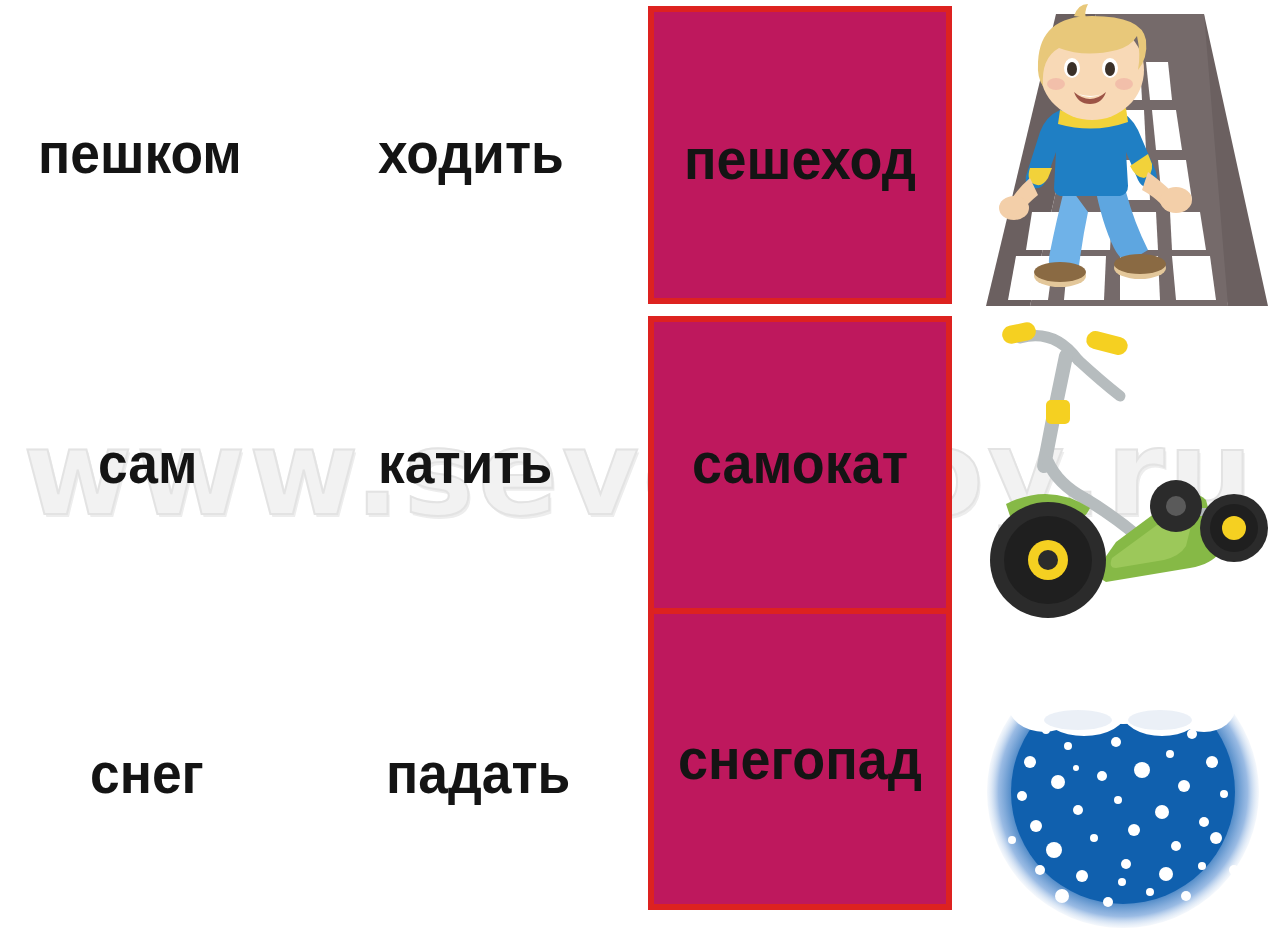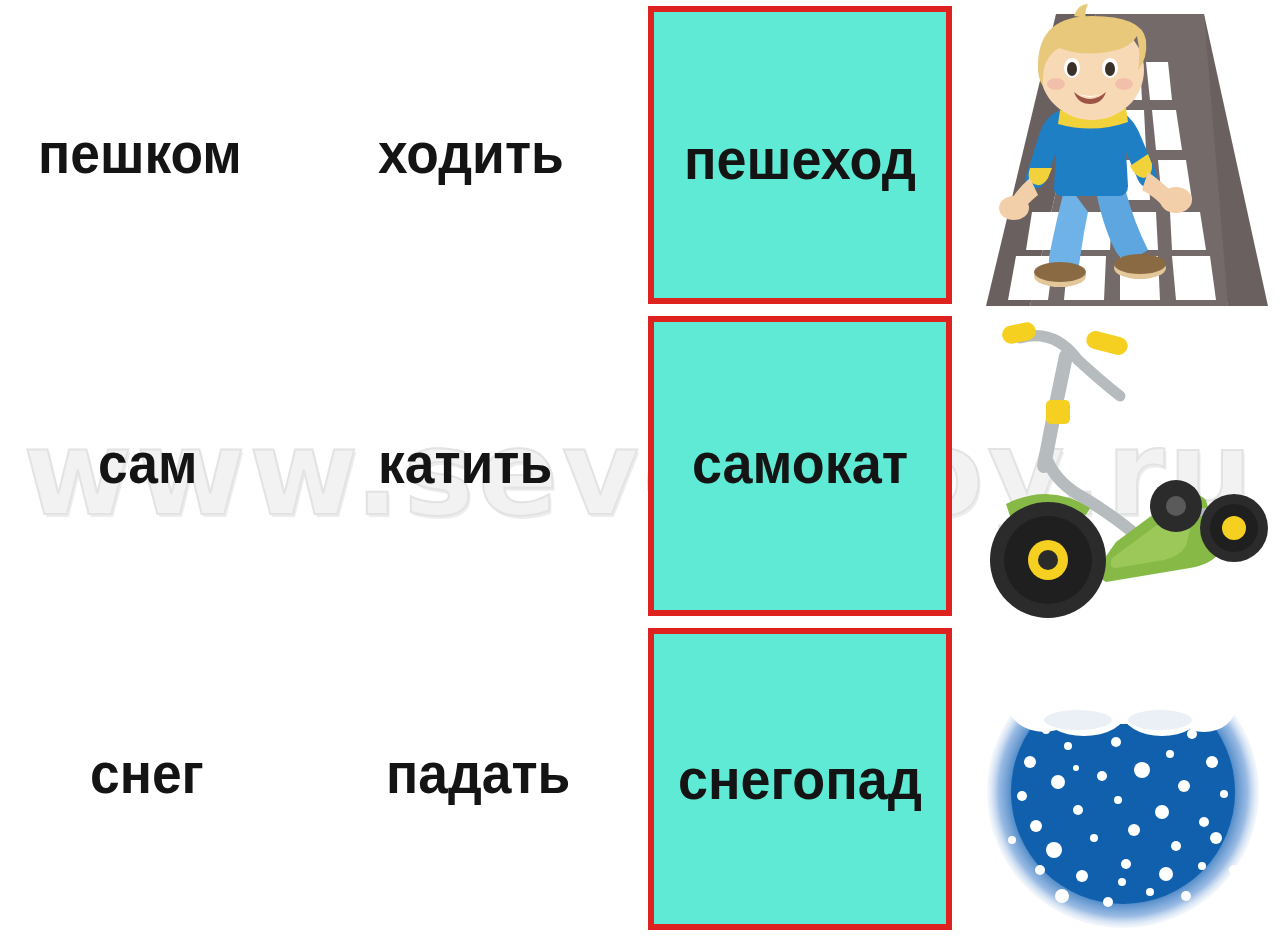--- a/index.html
+++ b/index.html
@@ -62,27 +62,27 @@
   .col-root.row2 { left: 98px; }
   .col-root.row3 { left: 90px; }
   .col-verb.row3 { left: 386px; }
 
   
   .redbox {
     position: absolute;
     left: 648px;
     width: 304px;
     border: 6px solid #dd2220;
-    background: #5eead4;
+    background: #be185d;
     box-sizing: border-box;
     z-index: 2;
   }
   .redbox.b1 { top: 6px;   height: 298px; }
   .redbox.b2 { top: 316px; height: 300px; padding-left: 16px; }
-  .redbox.b3 { top: 628px; height: 302px; }
+  .redbox.b3 { top: 608px; height: 302px; }
 
   .redbox .compound {
     position: absolute;
     left: 0;
     width: 100%;
     text-align: center;
     font-family: "Liberation Sans", "DejaVu Sans", sans-serif;
     font-weight: 700;
     font-size: 58px;
     line-height: 1;

